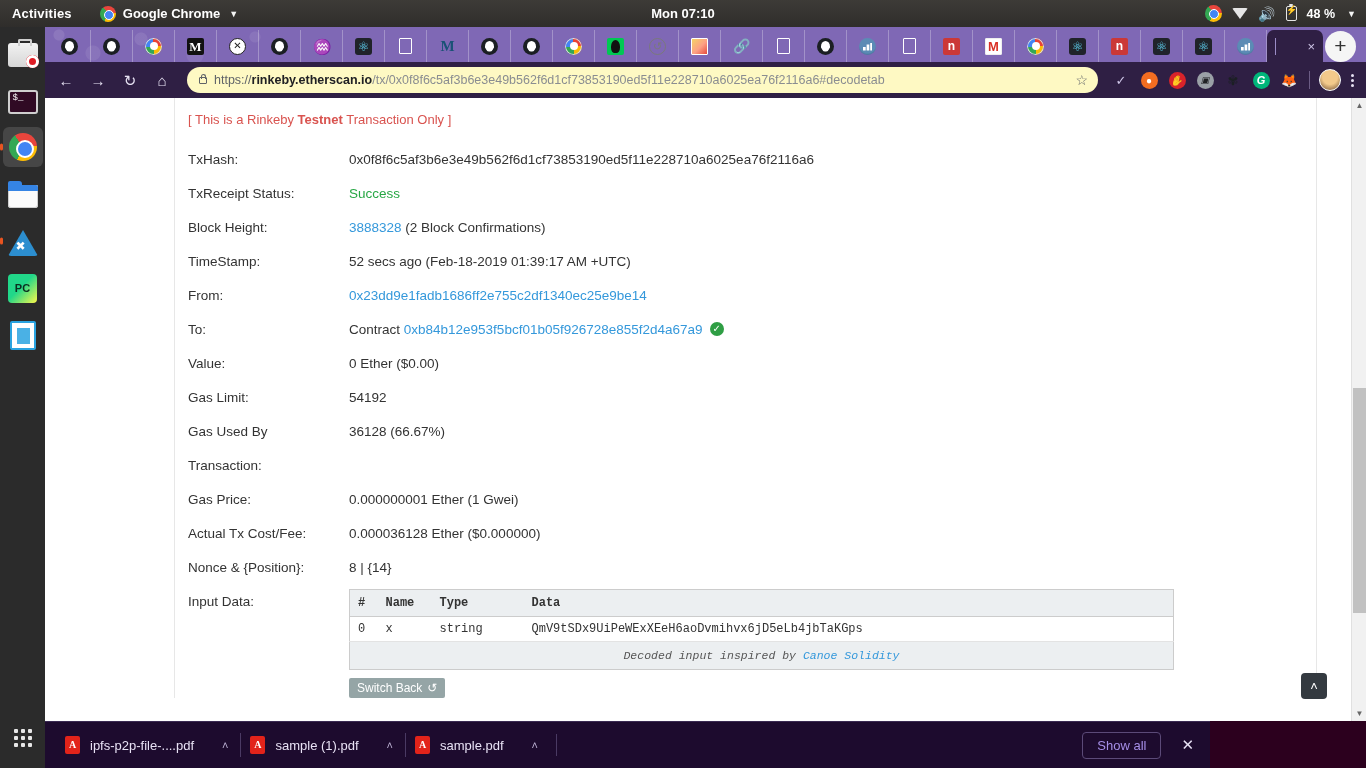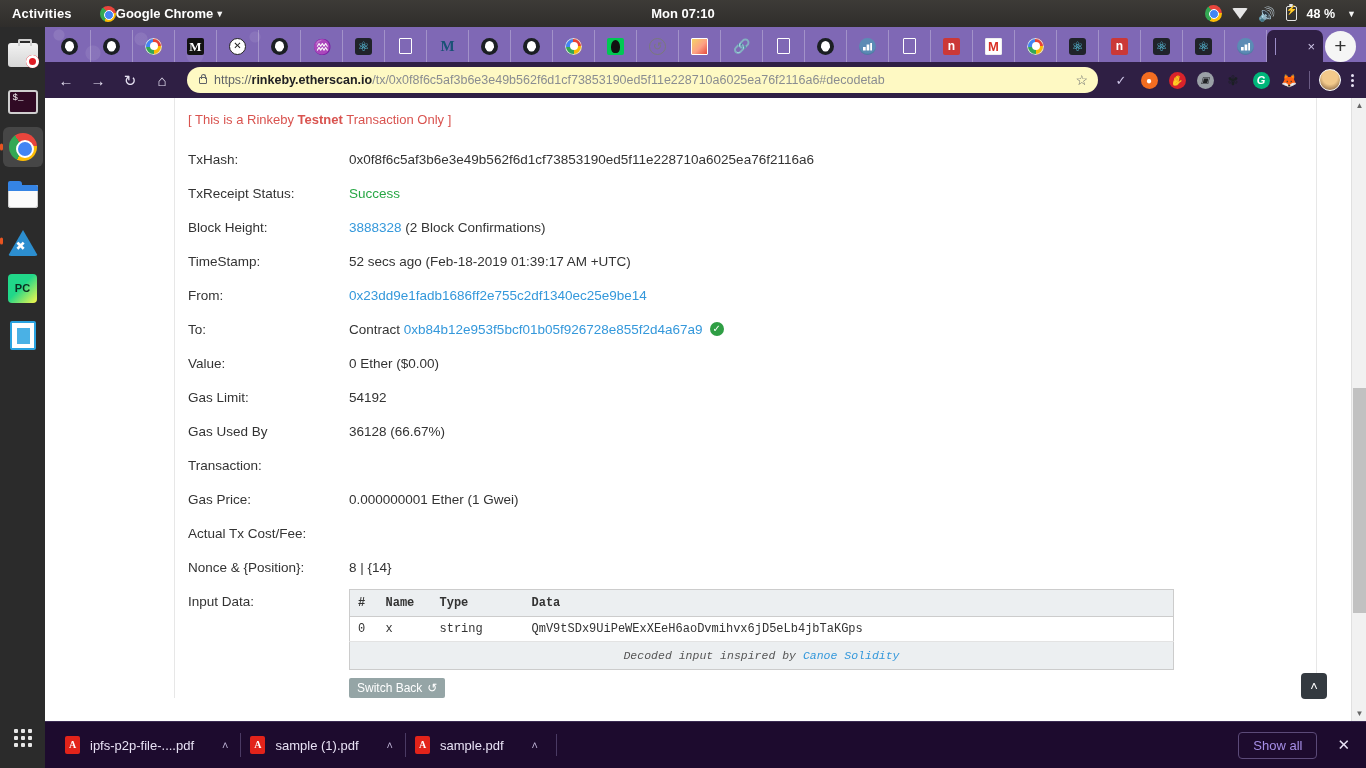--- a/index.html
+++ b/index.html
@@ -13,21 +13,21 @@
 
   
   .gnome-topbar {
     position: absolute; top: 0; left: 0; width: 1366px; height: 27px;
     background: linear-gradient(to bottom, #3d3b37, #2f2d2b);
     display: flex; align-items: center;
     color: #ffffff; font-size: 13px; font-weight: bold;
     z-index: 60;
   }
   .gb-activities { margin-left: 12px; letter-spacing: .2px; }
-  .gb-appmenu { display: flex; align-items: center; margin-left: 28px; }
+  .gb-appmenu { display: flex; align-items: center; margin-left: 28px; gap: 7px; }
   .chrome-dot {
     width: 16px; height: 16px; border-radius: 50%;
     background:
       conic-gradient(from -35deg, #e8453c 0 120deg, #fcbc05 0 240deg, #34a853 0 360deg);
     position: relative; display: inline-block;
   }
   .chrome-dot::after {
     content: ""; position: absolute; left: 4px; top: 4px;
     width: 8px; height: 8px; border-radius: 50%;
     background: #4285f4; border: 1.3px solid #fff;
@@ -421,21 +421,21 @@
   }
   .sb-arrow.up { top: 0; }
   .sb-arrow.down { bottom: 0; }
   .sb-thumb {
     position: absolute; left: 1px; width: 13px; top: 290px; height: 225px;
     background: #c1c1c1; border-radius: 0;
   }
 
   
   .shelf {
-    position: absolute; left: 45px; bottom: 0; width: 1321px; height: 47px;
+    position: absolute; left: 45px; bottom: 0; width: 1165px; height: 47px;
     background: #1d0b2e; border-top: 1px solid #3a2a52;
     display: flex; align-items: center; padding: 0 10px; gap: 0; z-index: 50;
   }
   .dl-item {
     display: flex; align-items: center; gap: 10px; height: 32px;
     padding: 0 12px 0 10px; position: relative;
   }
   .dl-item + .dl-item::before {
     content: ""; position: absolute; left: 0; top: 4px; bottom: 4px; width: 1px;
     background: #4a3a63;
@@ -710,20 +710,21 @@
           <div class="row-value">36128 (66.67%)</div>
         </div>
 
         <div class="row">
           <div class="row-label">Gas Price:</div>
           <div class="row-value">0.000000001 Ether (1 Gwei)</div>
         </div>
 
         <div class="row">
           <div class="row-label">Actual Tx Cost/Fee:</div>
+          <div class="row-value">0.000036128 Ether ($0.000000)</div>
         </div>
 
         <div class="row">
           <div class="row-label">Nonce &amp; {Position}:</div>
           <div class="row-value">8 | {14}</div>
         </div>
 
         <div class="row row-input">
           <div class="row-label">Input Data:</div>
           <div class="input-wrap">

